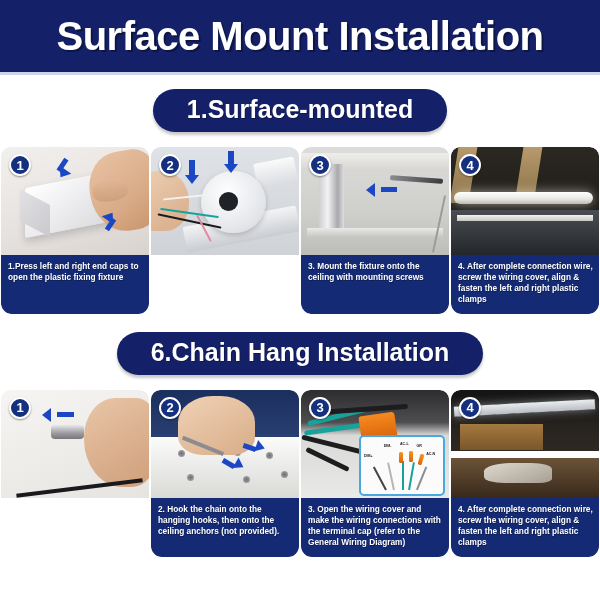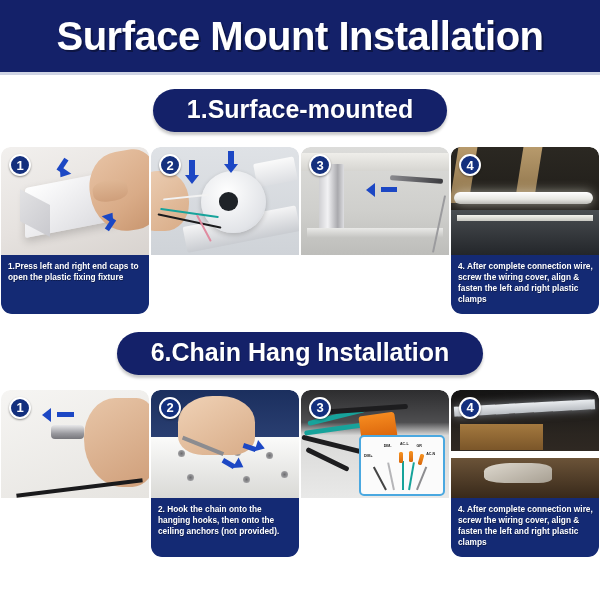--- a/index.html
+++ b/index.html
@@ -416,20 +416,21 @@
         <div class="ceiling"></div>
         <div class="bracket"></div>
         <div class="rail"></div>
         <div class="screwdriver"></div>
         <div class="cable"></div>
         <div class="arrow-stem" style="left:54%;top:37%;width:16px;height:5px;"></div>
         <div class="arrow" style="left:44%;top:33%;border-top:7px solid transparent;border-bottom:7px solid transparent;border-right:9px solid #1c47c4;"></div>
       </div>
       <div class="badge">3</div>
     </div>
+    <div class="caption">3. Mount the fixture onto the ceiling with mounting screws</div>
   </div>
 
   <div class="step-card">
     <div class="photo">
       <div class="scene s1p4">
         <div class="joist" style="left:2%;"></div>
         <div class="joist" style="left:46%;"></div>
         <div class="tube"></div>
         <div class="lower">
           <div class="lower-tube"></div>
@@ -510,20 +511,21 @@
           <div class="inset-label" style="left:4%;top:30%;">DIM+</div>
           <div class="inset-label" style="left:28%;top:12%;">DIM-</div>
           <div class="inset-label" style="left:48%;top:8%;">AC-L</div>
           <div class="inset-label" style="left:68%;top:12%;">GR</div>
           <div class="inset-label" style="left:80%;top:26%;">AC-N</div>
           <div style="position:absolute;left:34%;bottom:-18%;width:34%;height:34%;background:linear-gradient(160deg,#eccaae,#d4a branch);border-radius:50% 50% 20% 20%;"></div>
         </div>
       </div>
       <div class="badge">3</div>
     </div>
+    <div class="caption">3. Open the wiring cover and make the wiring connections with the terminal cap (refer to the General Wiring Diagram)</div>
   </div>
 
   <div class="step-card">
     <div class="photo">
       <div class="scene s2p4">
         <div class="boxes"></div>
         <div class="tube2"></div>
         <div class="split"></div>
         <div class="lower2">
           <div class="tarp"></div>

